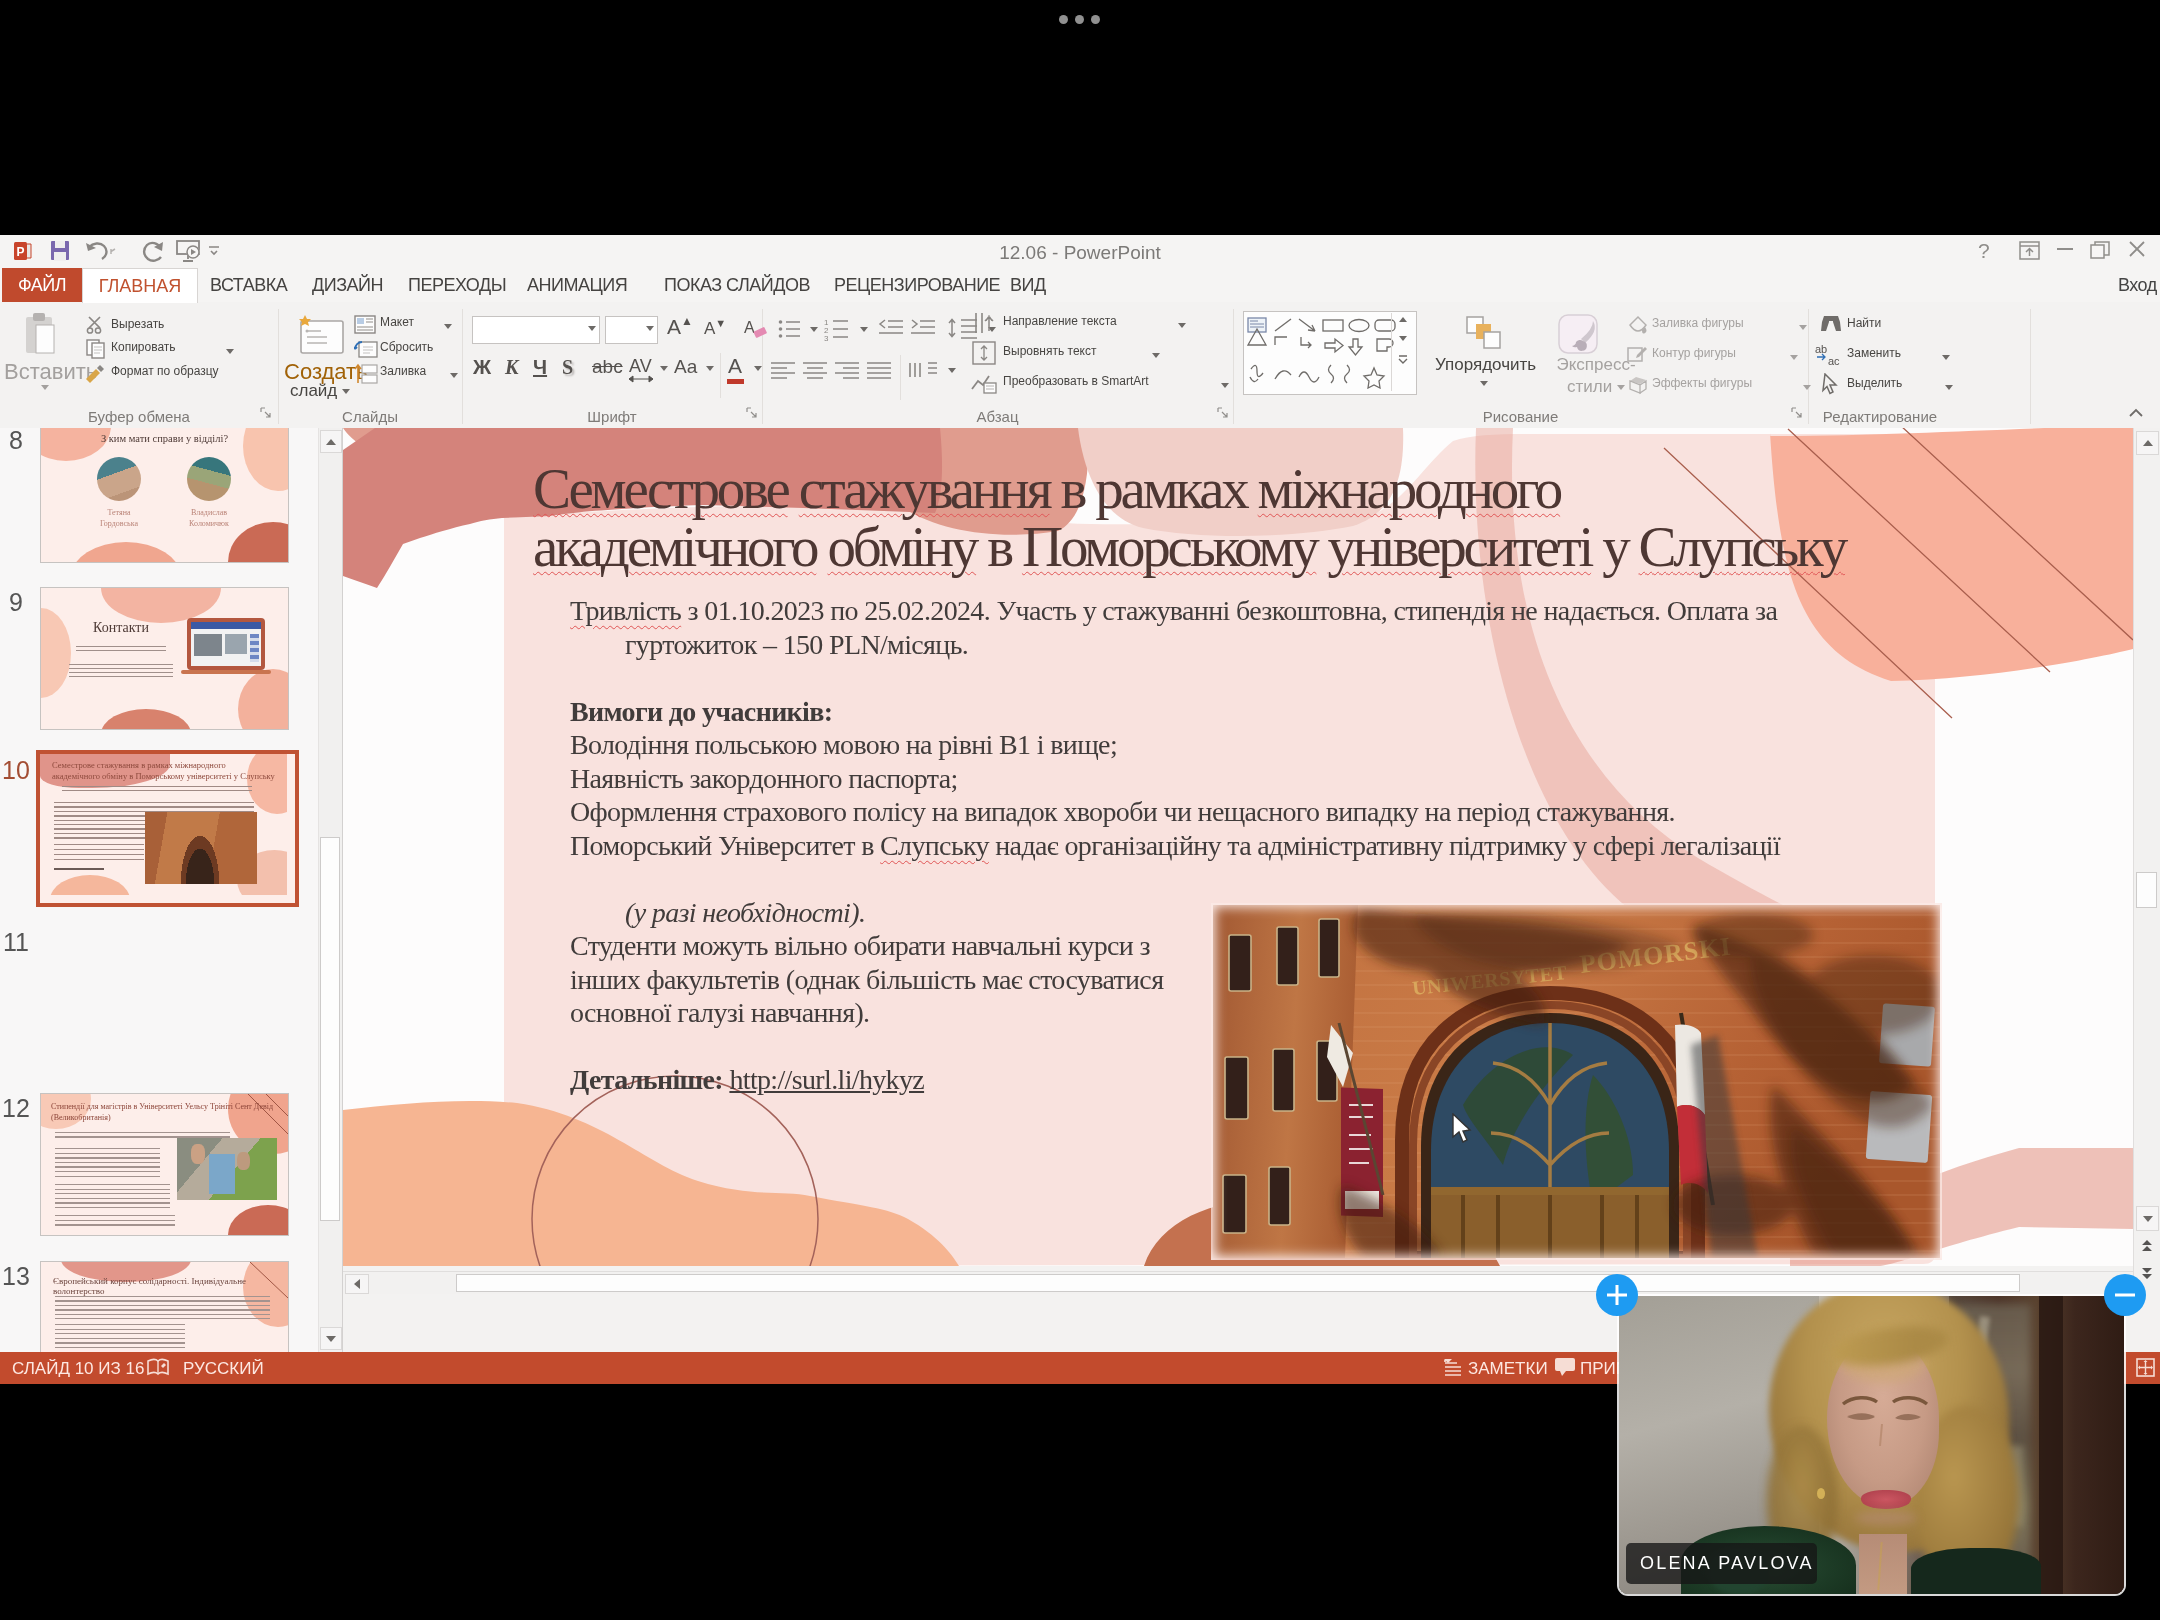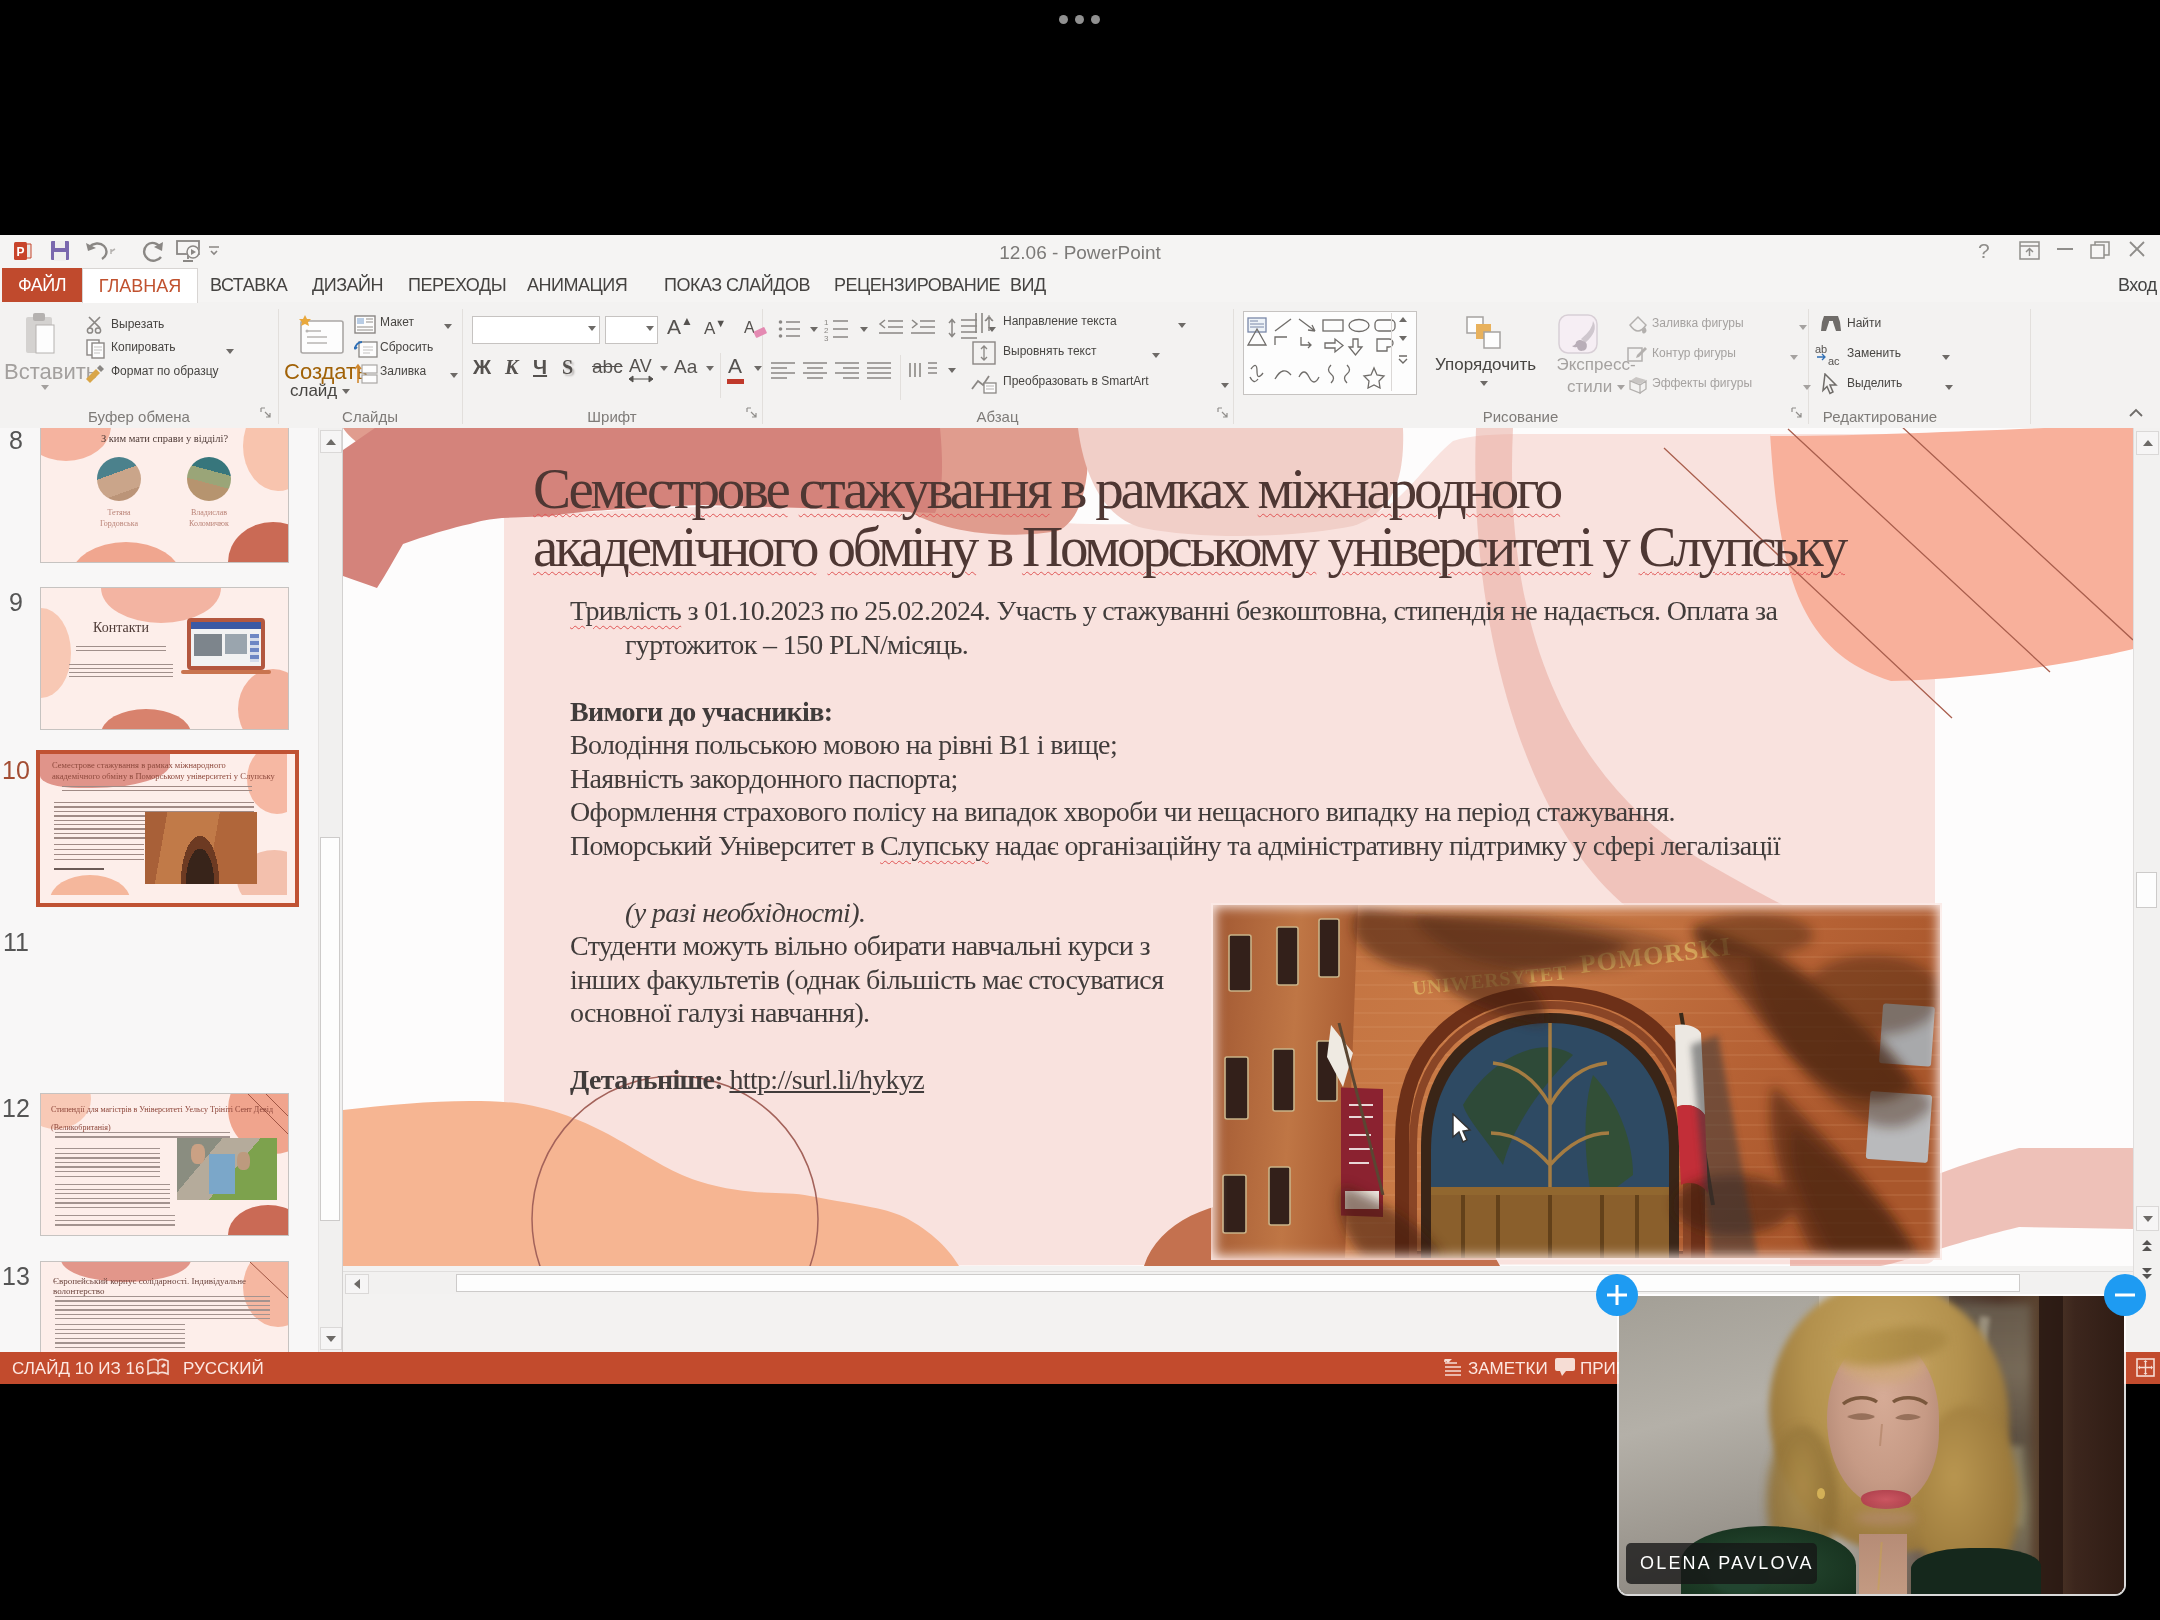--- a/index.html
+++ b/index.html
@@ -419,21 +419,21 @@
       </div>
       <div class="thumbnum" style="top:500px;">11</div>
       <div class="thumbnum" style="top:666px;">12</div>
       <div class="thumb" style="top:665px;">
         <div class="abs" style="right:-30px;top:-30px;width:90px;height:90px;background:#f0a48d;border-radius:50%;"></div>
         <div class="abs" style="left:-20px;top:-25px;width:70px;height:60px;background:#f8c9b6;border-radius:50%;"></div>
         <div class="abs" style="right:-20px;bottom:-30px;width:80px;height:60px;background:#ca6a55;border-radius:50%;"></div>
         <svg class="abs" style="right:0;top:0;" width="60" height="50">
             <path d="M20 0 L60 40 M38 0 L60 22" stroke="#a05644" stroke-width="1"></path>
           </svg>
-        <div class="mtt" style="left:10px;top:7px;width:230px;font-size:8px;line-height:18px;color:#8c4438;">Стипендії для магістрів в Університеті Уельсу Трініті Сент Девід<br>(Великобританія)</div>
+        <div class="mtt" style="left:10px;top:7px;width:230px;font-size:8px;line-height:11px;color:#8c4438;">Стипендії для магістрів в Університеті Уельсу Трініті Сент Девід<br>(Великобританія)</div>
         <div class="abs" style="left:14px;top:38px;width:175px;height:9px;background:repeating-linear-gradient(to bottom,#a3938f 0 1.3px,transparent 1.3px 4.3px);"></div>
         <div class="abs" style="left:14px;top:54px;width:105px;height:30px;background:repeating-linear-gradient(to bottom,#a3938f 0 1.3px,transparent 1.3px 4.6px);"></div>
         <div class="abs" style="left:14px;top:90px;width:115px;height:28px;background:repeating-linear-gradient(to bottom,#a3938f 0 1.3px,transparent 1.3px 4.6px);"></div>
         <div class="abs" style="left:14px;top:121px;width:120px;height:14px;background:repeating-linear-gradient(to bottom,#a3938f 0 1.3px,transparent 1.3px 4.6px);"></div>
         <div class="abs" style="left:136px;top:44px;width:100px;height:62px;background:linear-gradient(130deg,#8a8d80 0 30%,#b5ab9b 30% 55%,#7da24d 55%);"></div>
         <div class="abs" style="left:168px;top:60px;width:26px;height:40px;background:#7ba7c9;"></div>
         <div class="abs" style="left:150px;top:50px;width:14px;height:20px;background:#caa184;border-radius:40%;"></div>
         <div class="abs" style="left:196px;top:58px;width:13px;height:18px;background:#bd9a7e;border-radius:40%;"></div>
       </div>
       <div class="thumbnum" style="top:834px;">13</div>

